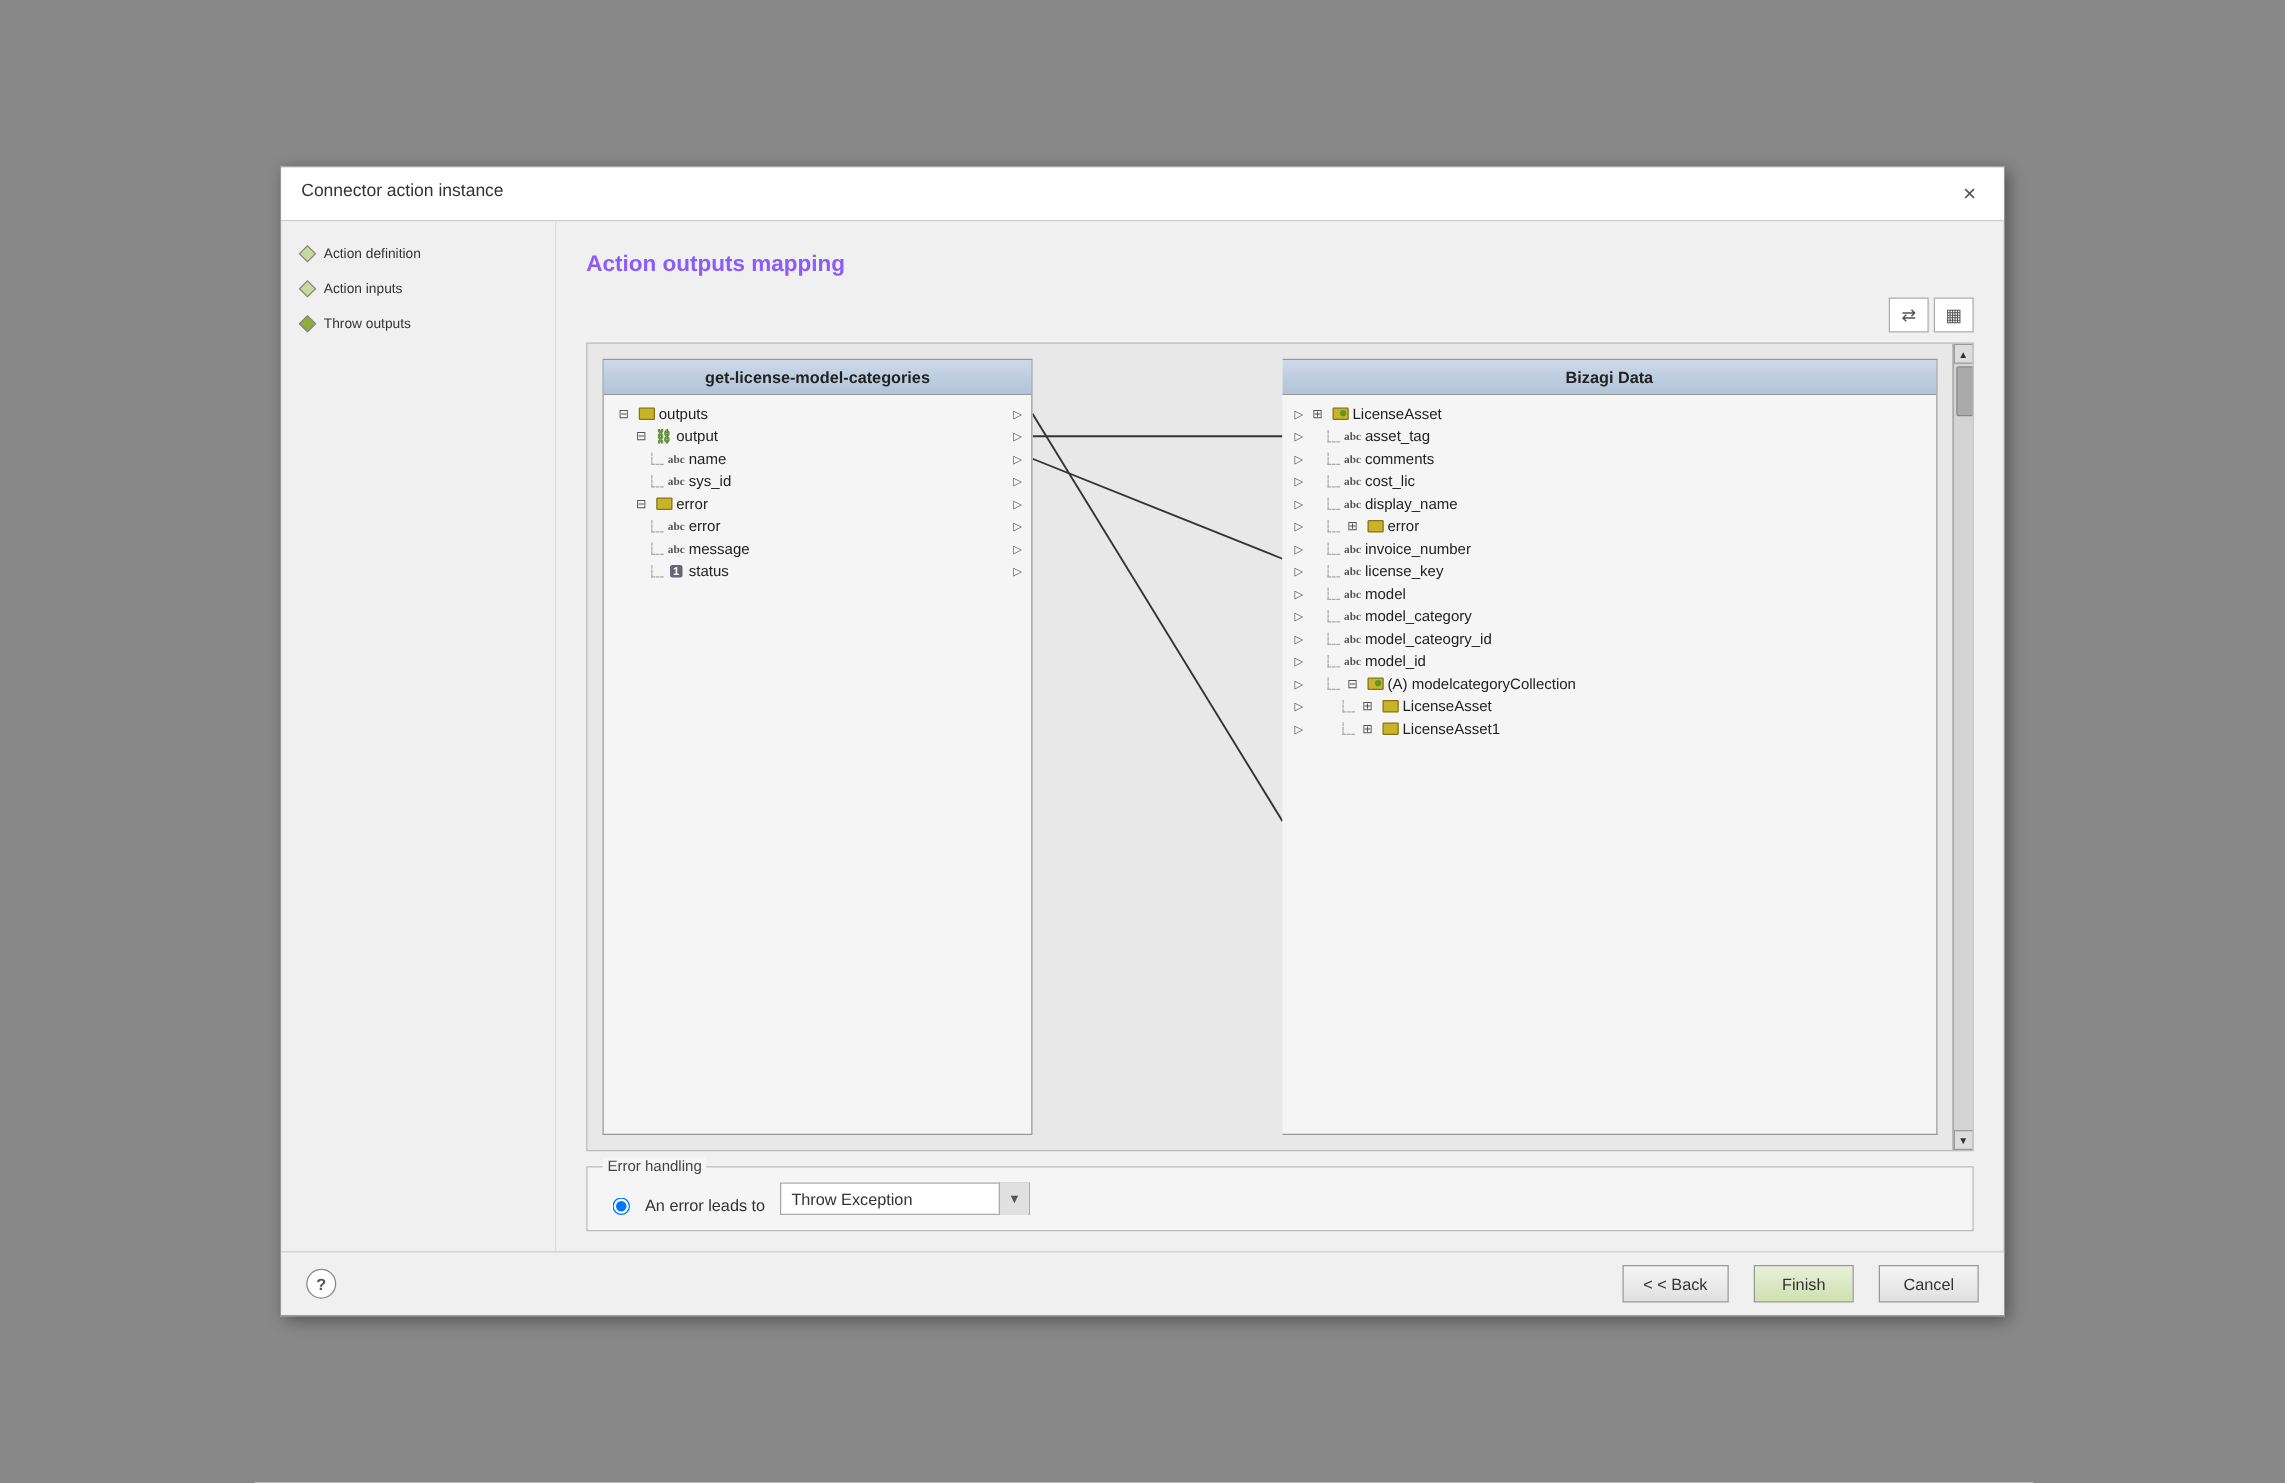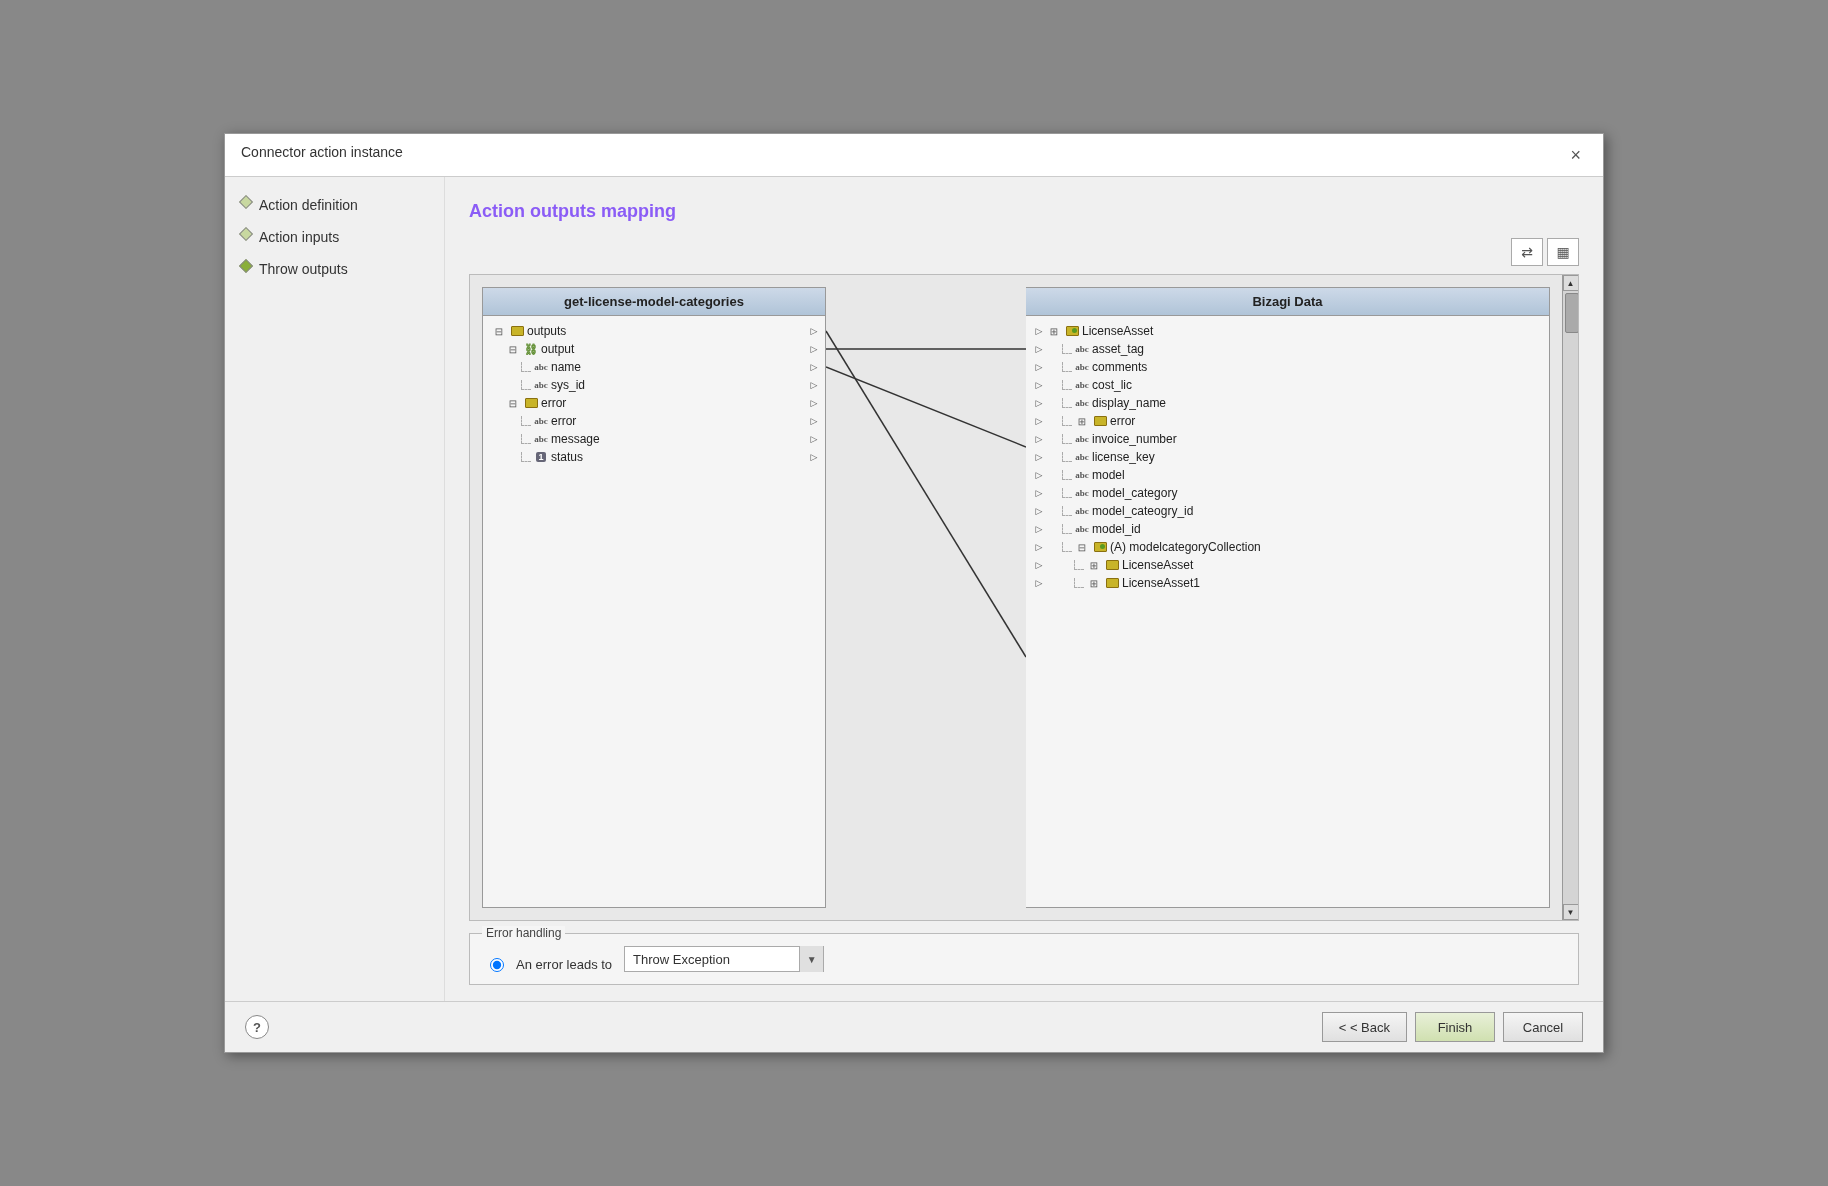--- a/index.html
+++ b/index.html
@@ -55,25 +55,25 @@
       flex-shrink: 0;
       padding: 20px 16px;
       background: #f0f0f0;
       border-right: 1px solid #ddd;
       display: flex;
       flex-direction: column;
       gap: 16px;
     }
     .sidebar-item {
       display: flex;
-      align-items: flex-start;
+      align-items: center;
       gap: 8px;
       cursor: pointer;
       color: #333;
-      font-size: 14px;
+      font-size: 11px;
     }
     .sidebar-item .diamond {
       width: 10px;
       height: 10px;
       background: #c8d8a0;
       border: 1px solid #888;
       transform: rotate(45deg);
       flex-shrink: 0;
     }
     .sidebar-item.active .diamond {
@@ -274,21 +274,21 @@
       align-items: center;
       justify-content: center;
       background: #fff;
       cursor: pointer;
       font-size: 13px;
       font-weight: bold;
       color: #555;
     }
     .bottom-buttons {
       display: flex;
-      gap: 8px;
+      gap: 20px;
     }
     .btn {
       min-width: 80px;
       height: 30px;
       padding: 0 16px;
       border: 1px solid #999;
       background: linear-gradient(to bottom, #f5f5f5, #e0e0e0);
       cursor: pointer;
       font-size: 13px;
       color: #333;

